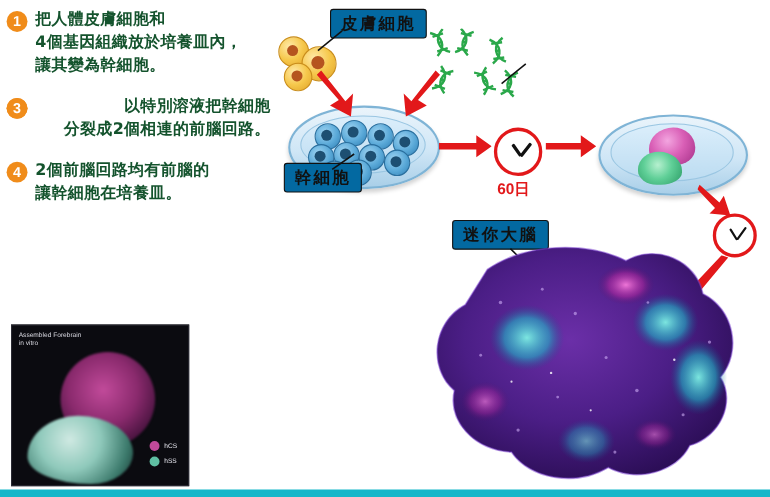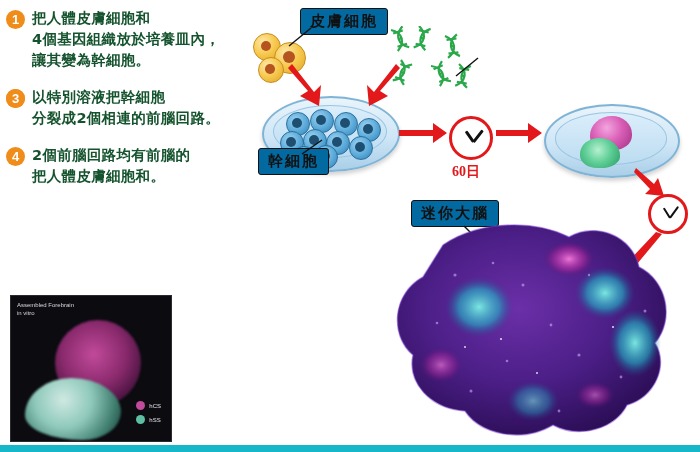--- a/index.html
+++ b/index.html
@@ -111,21 +111,21 @@
   
   .clock {
     position:absolute; border-radius:50%;
     background:#ffffff; border:3px solid #e2181a;
     box-sizing:border-box;
   }
   .clock .hand { position:absolute; background:#111; border-radius:1px; }
 
   .daylabel {
     position:absolute; color:#e2181a; font-weight:bold; font-size:14px;
-    font-family:Liberation Serif, serif; white-space:nowrap;
+    font-family:Liberation Sans, sans-serif; white-space:nowrap;
   }
 
   
   .brainA {
     position:absolute; width:42px; height:34px;
     border-radius:55% 50% 45% 50%/60% 55% 45% 40%;
     background:radial-gradient(circle at 40% 35%, #f3a5e0 0%, #d95fb6 45%, #a32f86 100%);
   }
   .brainB {
     position:absolute; width:40px; height:30px;
@@ -159,28 +159,28 @@
 4個基因組織放於培養皿內，
 讓其變為幹細胞。</div>
     </div>
 
     <div class="step">
       <div class="num">2</div>
     </div>
 
     <div class="step">
       <div class="num">3</div>
-      <div class="txt" style="white-space:pre-line;">以特別溶液把幹細胞
+      <div class="txt" style="white-space:pre-line;text-align:right;">以特別溶液把幹細胞
 分裂成2個相連的前腦回路。</div>
     </div>
 
     <div class="step">
       <div class="num">4</div>
       <div class="txt" style="white-space:pre-line;">2個前腦回路均有前腦的
-把人體皮膚細胞和。</div>
+讓幹細胞在培養皿。</div>
     </div>
 
   </div>
 
   <div class="photo">
     <div class="cap">
       <div>Assembled Forebrain</div>
       <div>in vitro</div>
     </div>
     <div class="blobTop"></div>

